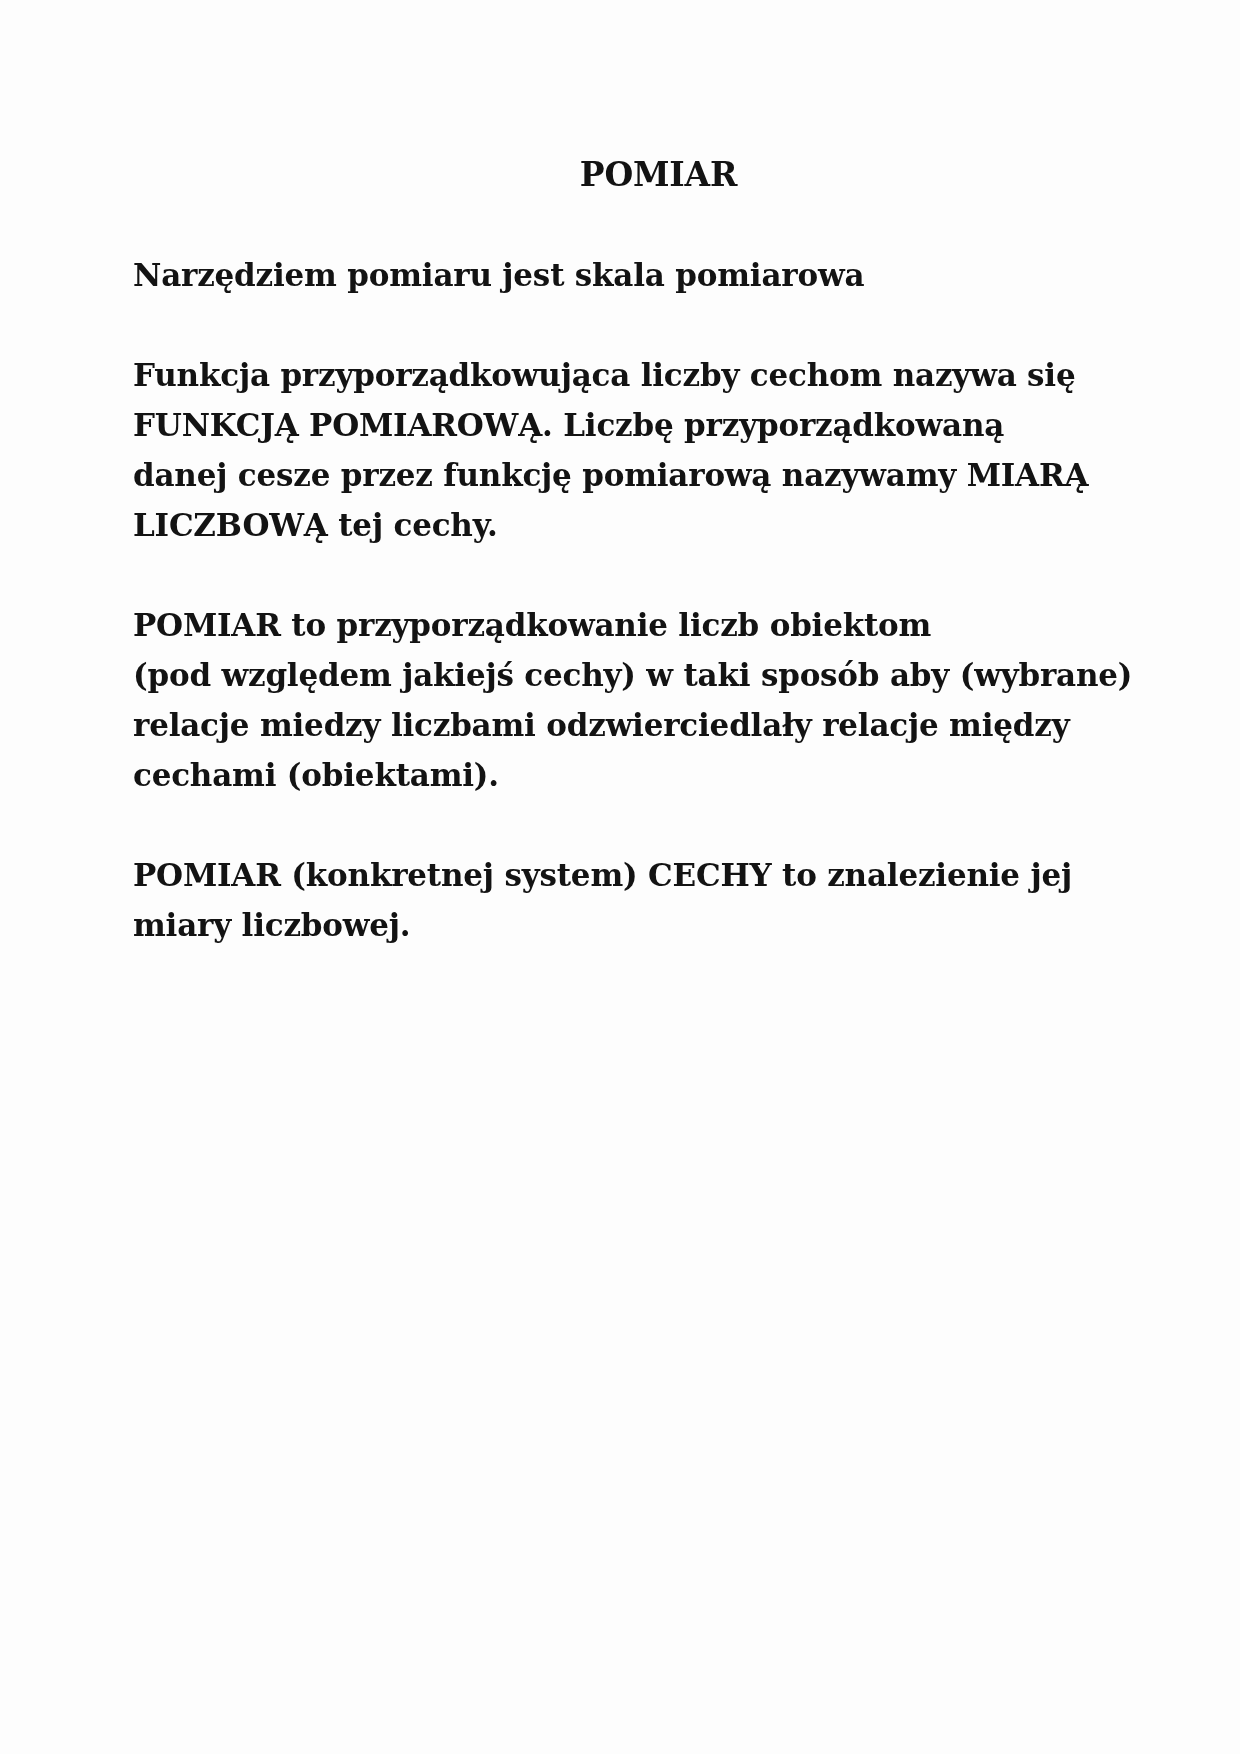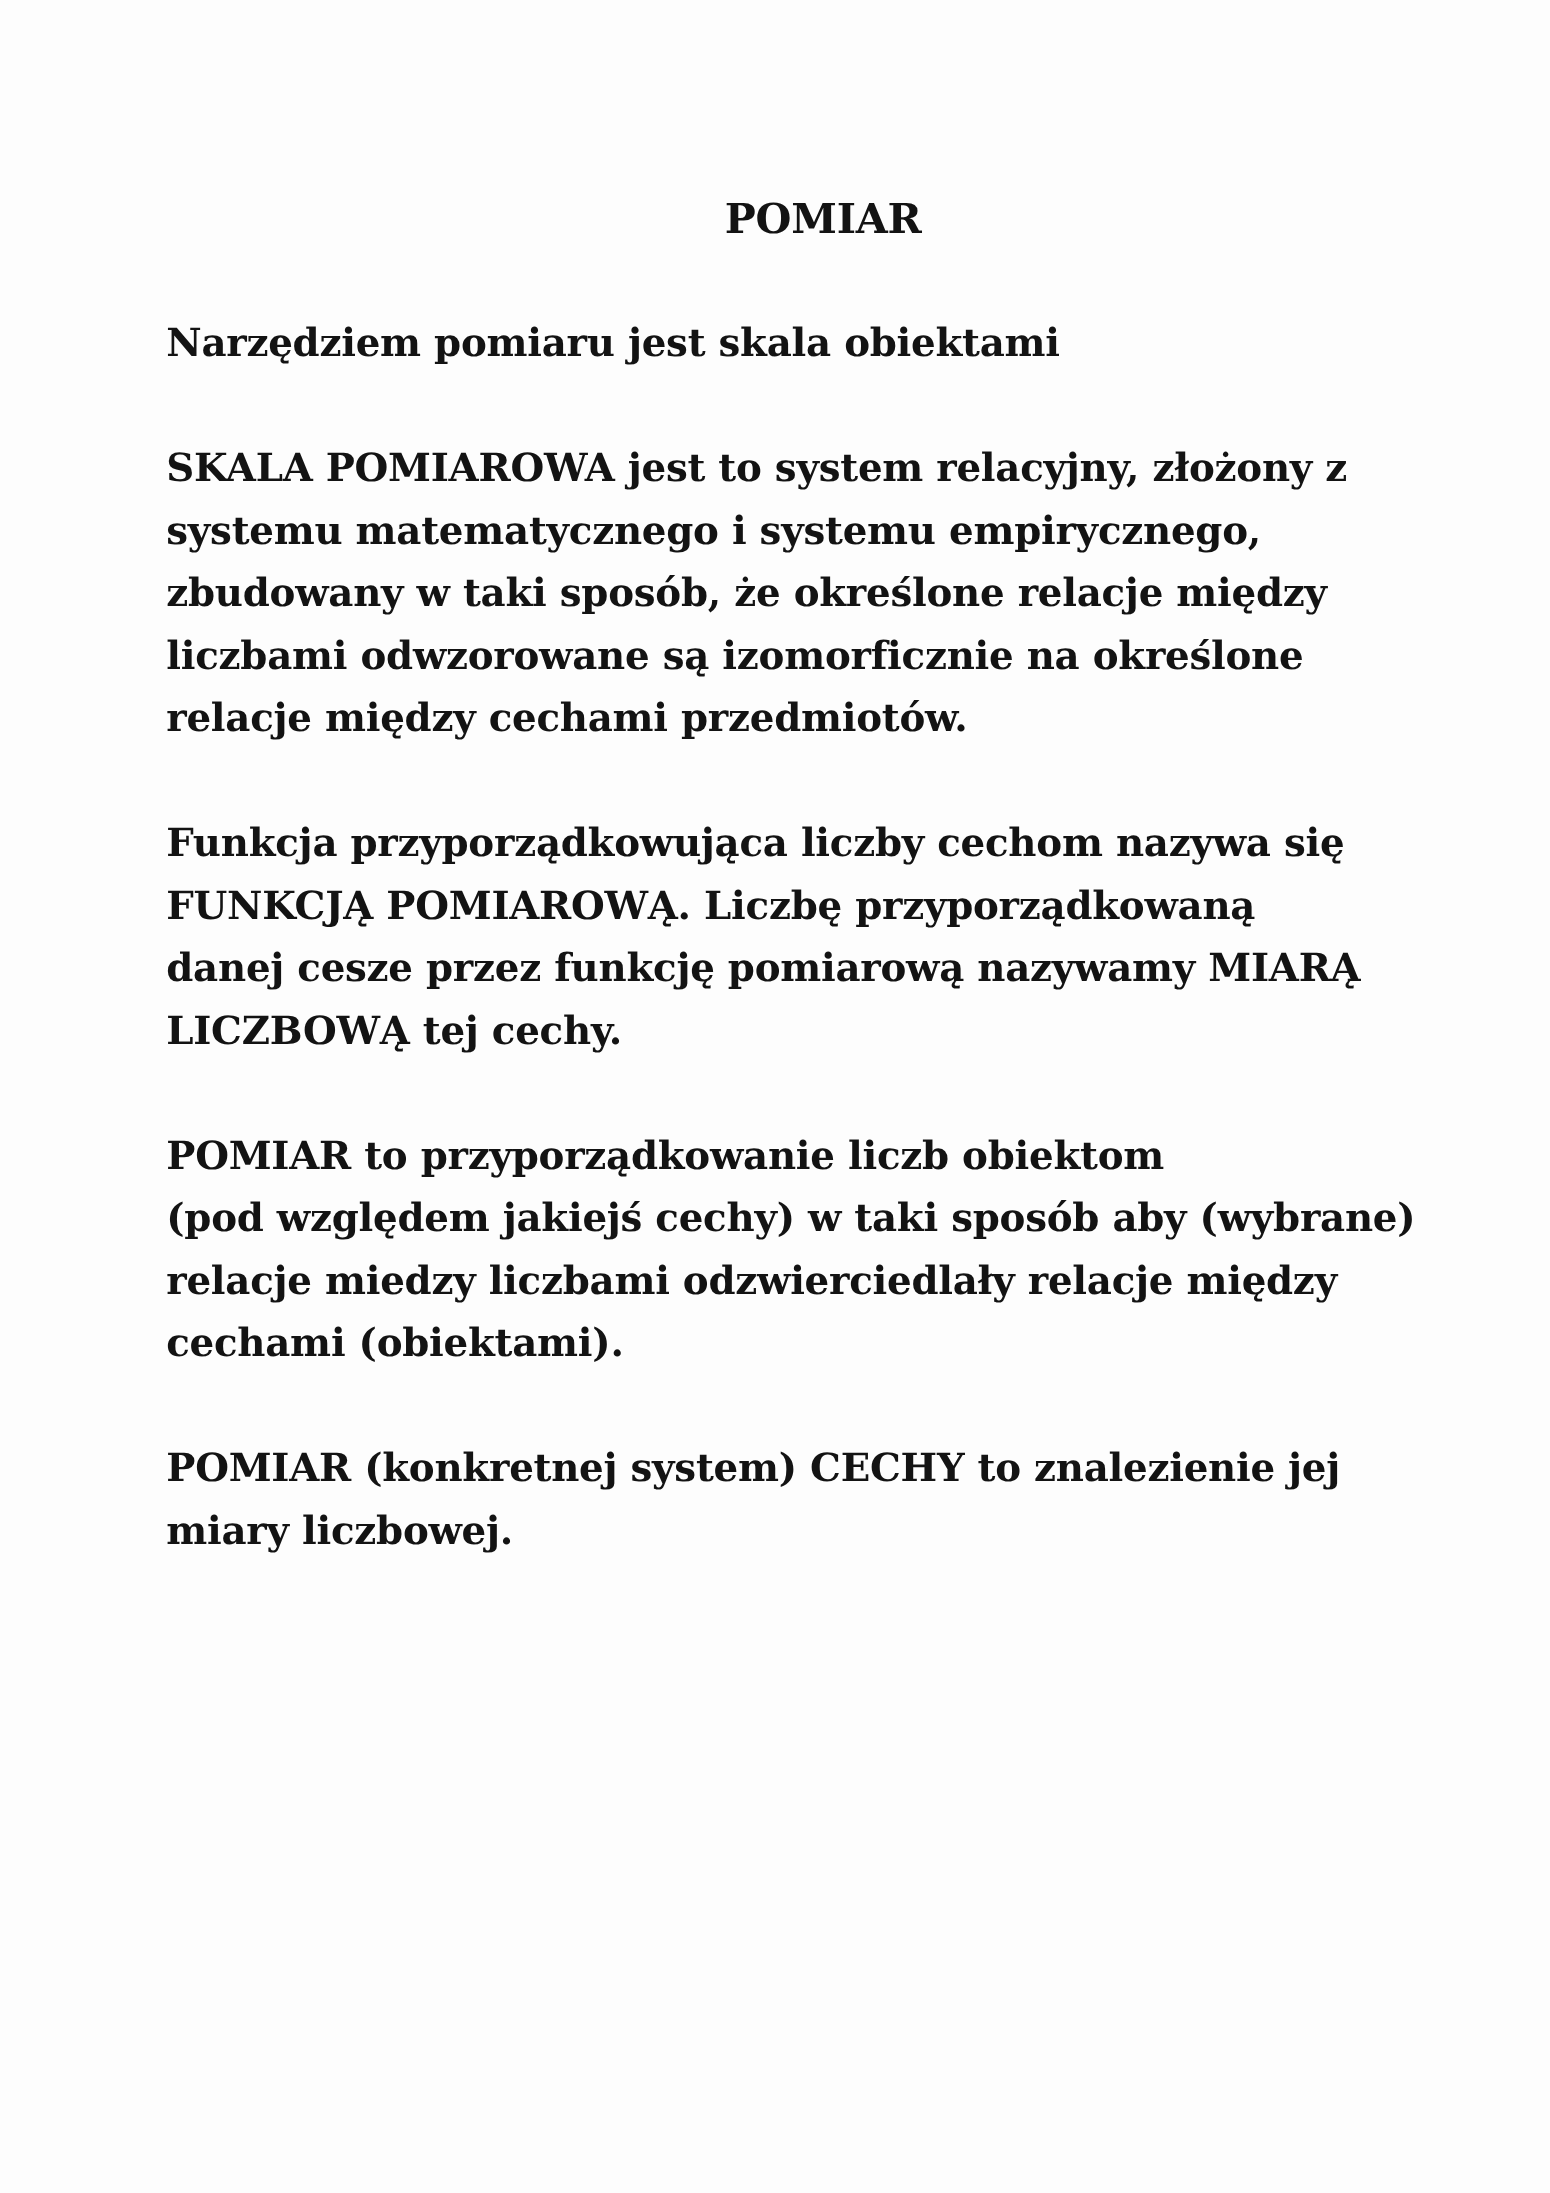--- a/index.html
+++ b/index.html
@@ -36,27 +36,22 @@
     text-align: left;
   }
 </style>
 </head>
 <body>
 
 <div class="page">
   <h1 class="doc-title">POMIAR</h1>
 
 
-  <p class="doc-paragraph">Narzędziem pomiaru jest skala obiektami</p>
+  <p class="doc-paragraph">Narzędziem pomiaru jest skala pomiarowa</p>
 
-  <p class="doc-paragraph">SKALA POMIAROWA jest to system relacyjny, złożony z
-systemu matematycznego i systemu empirycznego,
-zbudowany w taki sposób, że określone relacje między
-liczbami odwzorowane są izomorficznie na określone
-relacje między cechami przedmiotów.</p>
 
   <p class="doc-paragraph">Funkcja przyporządkowująca liczby cechom nazywa się
 FUNKCJĄ POMIAROWĄ. Liczbę przyporządkowaną
 danej cesze przez funkcję pomiarową nazywamy MIARĄ
 LICZBOWĄ tej cechy.</p>
 
   <p class="doc-paragraph">POMIAR to przyporządkowanie liczb obiektom
 (pod względem jakiejś cechy) w taki sposób aby (wybrane)
 relacje miedzy liczbami odzwierciedlały relacje między
 cechami (obiektami).</p>

